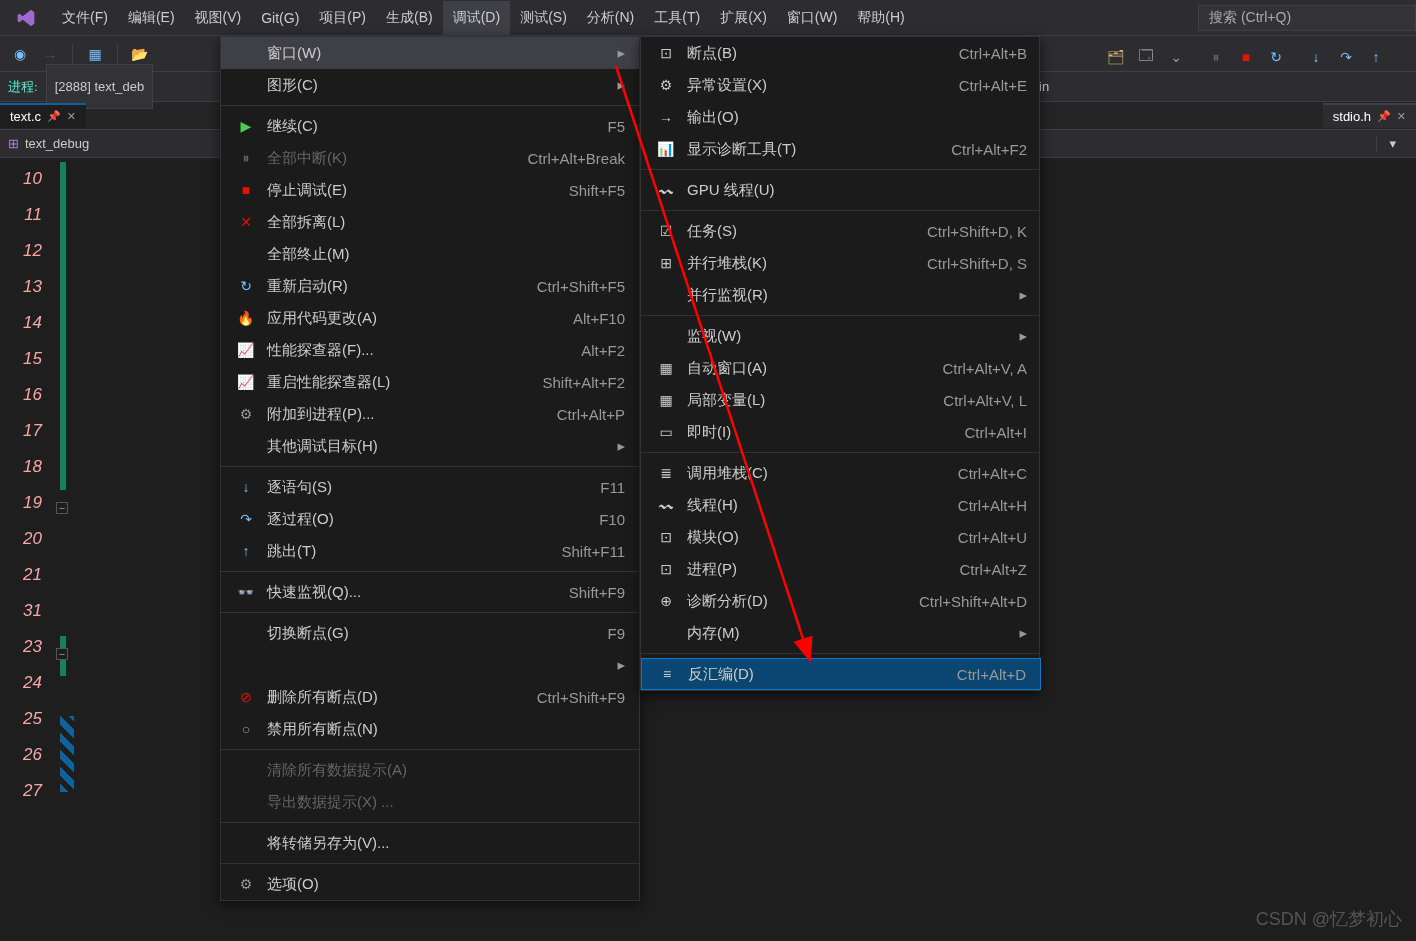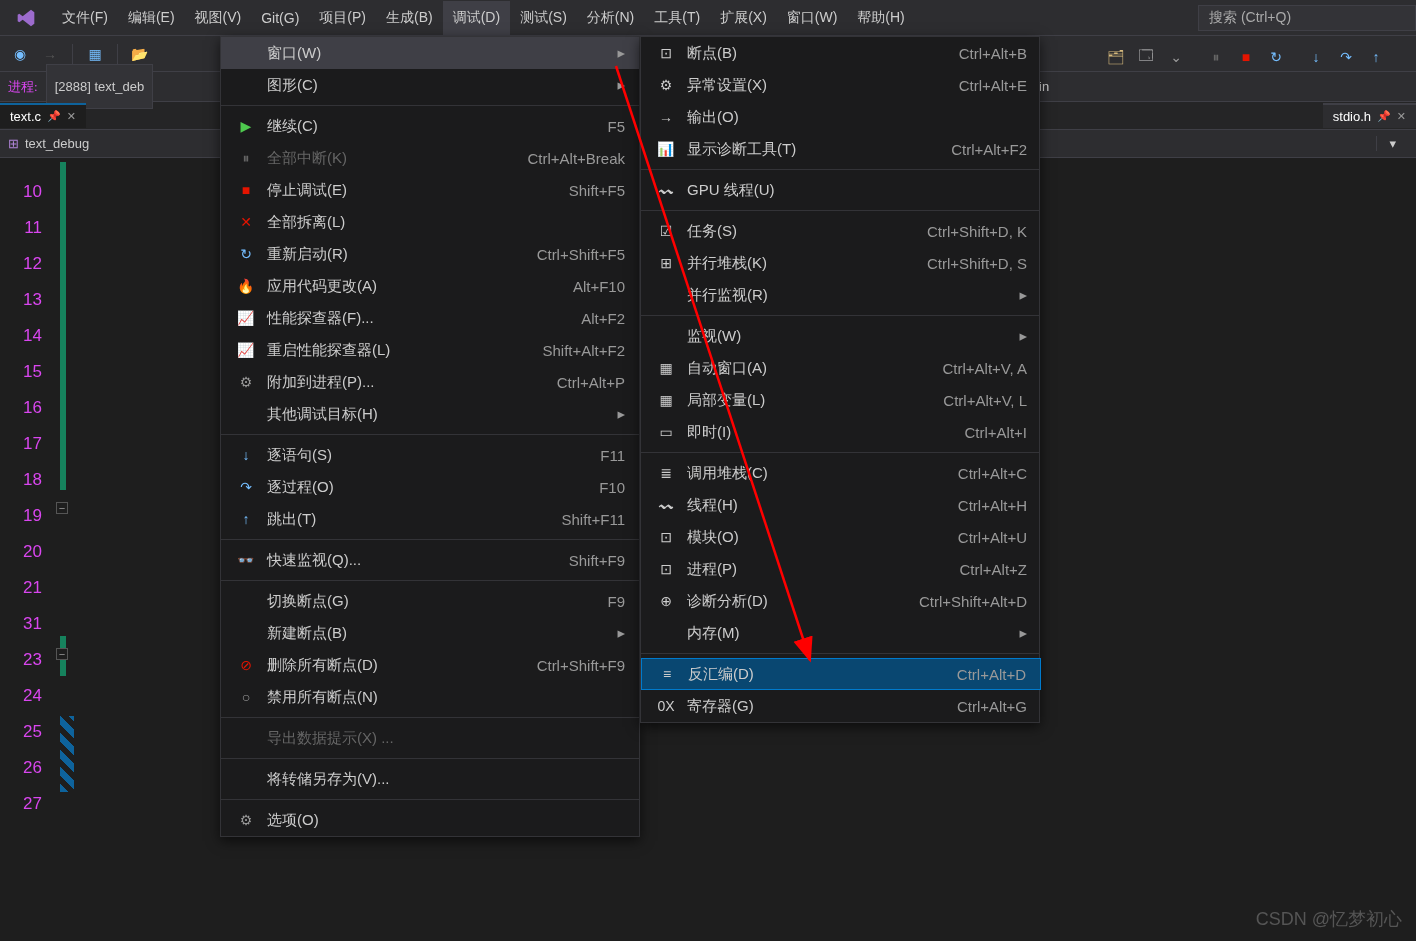--- a/index.html
+++ b/index.html
@@ -7,31 +7,31 @@
   .menubar { display: flex; align-items: center; height: 36px; background: #2d2d30; border-bottom: 1px solid #3f3f46; }
   .logo { width: 32px; height: 32px; margin: 0 10px; display:flex;align-items:center;justify-content:center;}
   .logo svg { width:20px;height:20px;}
   .menubar .mitem { padding: 8px 10px; cursor: default; color: #ccc; white-space: nowrap; }
   .menubar .mitem.active { background: #3f3f46; }
   .search { background: #333337; color:#aaa; padding:4px 10px; border:1px solid #3f3f46; margin-left:auto; width:218px; height:26px; display:flex; align-items:center;}
   .toolbar { display:flex; align-items:center; height:36px; background:#2d2d30; border-bottom:1px solid #3f3f46; padding:0 8px; gap:6px;}
   .toolbar .tbtn { width:24px; height:24px; display:flex;align-items:center;justify-content:center;color:#ccc;}
   .toolbar .sep{width:1px;height:20px;background:#3f3f46;margin:0 4px;}
   .procbar { display:flex; align-items:center; height:30px; background:#2d2d30; border-bottom:1px solid #3f3f46; padding:0 8px; gap:8px; font-size:13px;}
-  .procbar .lbl{color:#d946ef;font-family:Liberation Serif, serif;}
+  .procbar .lbl{color:#5eead4;font-family:Liberation Serif, serif;}
   .procbar .val{background:#333337;padding:14px 8px;border:1px solid #3f3f46;}
   .tabbar { display:flex; align-items:center; height:28px; background:#252526; border-bottom:1px solid #3f3f46;}
   .tab { display:flex; align-items:center; gap:6px; padding:4px 10px; background:#1e1e1e; border-top:2px solid #0e639c; color:#fff; font-size:13px;}
   .tab .pin, .tab .close { color:#999; font-size:11px;}
   .tab.right{margin-left:auto;border-top-color:#3f3f46;background:#2d2d30;}
   .secondbar{display:flex;align-items:center;height:28px;background:#2d2d30;border-bottom:1px solid #3f3f46;padding:0 8px;font-size:13px;}
   .secondbar .drop{display:flex;align-items:center;gap:6px;}
   .secondbar .fill{margin-left:auto;border-left:1px solid #3f3f46;padding:0 12px;}
   .editor{display:flex;background:#1e1e1e;height:760px;}
-  .gutter{width:60px;text-align:right;padding-right:18px;color:#d946ef;font-size:17px;line-height:36px;padding-top:16px;font-family:Consolas,monospace;position:relative;}
+  .gutter{width:60px;text-align:right;padding-right:18px;color:#fca5a5;font-size:17px;line-height:36px;padding-top:3px;font-family:Consolas,monospace;position:relative;font-style:italic;}
   .marker-bar{width:18px;position:relative;}
   .green-bar{width:6px;background:#16825d;position:absolute;left:0;}
   .blue-hatch{width:14px;height:76px;position:absolute;left:0;top:558px;background:repeating-linear-gradient(45deg,#0e639c 0 6px,#1e1e1e 6px 12px);}
   .collapse{position:absolute;left:-4px;color:#999;font-size:11px;background:#1e1e1e;border:1px solid #555;width:12px;height:12px;display:flex;align-items:center;justify-content:center;}
   .code{flex:1;}
   .menu { position:absolute; background:#1b1b1c; border:1px solid #333337; box-shadow:0 4px 12px rgba(0,0,0,0.6); font-size:15px; }
   .menu .row{display:flex;align-items:center;height:32px;padding:0 14px;color:#ccc;white-space:nowrap;min-width:400px;}
   .menu .row.highlighted{background:#3f3f46;}
   .menu .row.target{background:#094771;border:1px solid #007acc;}
   .menu .row.disabled{color:#656565;}
@@ -172,20 +172,24 @@
     <div class="row">
       <span class="icon" style="color: rgb(229, 20, 0);">■</span>
       <span class="label">停止调试(E)</span>
       <span class="shortcut">Shift+F5</span>
     </div>
     <div class="row">
       <span class="icon" style="color: rgb(229, 20, 0);">✕</span>
       <span class="label">全部拆离(L)</span>
     </div>
     <div class="row">
+      <span class="icon"></span>
+      <span class="label">全部终止(M)</span>
+    </div>
+    <div class="row">
       <span class="icon" style="color: rgb(117, 190, 255);">↻</span>
       <span class="label">重新启动(R)</span>
       <span class="shortcut">Ctrl+Shift+F5</span>
     </div>
     <div class="row">
       <span class="icon" style="color: rgb(209, 105, 73);">🔥</span>
       <span class="label">应用代码更改(A)</span>
       <span class="shortcut">Alt+F10</span>
     </div>
     <div class="row">
@@ -231,33 +235,36 @@
       <span class="shortcut">Shift+F9</span>
     </div>
     <hr>
     <div class="row">
       <span class="icon"></span>
       <span class="label">切换断点(G)</span>
       <span class="shortcut">F9</span>
     </div>
     <div class="row">
       <span class="icon"></span>
-      <span class="label">新建断点(B)</span>
       <span class="sub">▸</span>
     </div>
     <div class="row">
       <span class="icon" style="color: rgb(229, 20, 0);">⊘</span>
       <span class="label">删除所有断点(D)</span>
       <span class="shortcut">Ctrl+Shift+F9</span>
     </div>
     <div class="row">
       <span class="icon" style="color: rgb(153, 153, 153);">○</span>
       <span class="label">禁用所有断点(N)</span>
     </div>
     <hr>
+    <div class="row disabled">
+      <span class="icon"></span>
+      <span class="label">清除所有数据提示(A)</span>
+    </div>
     <div class="row disabled">
       <span class="icon"></span>
       <span class="label">导出数据提示(X) ...</span>
     </div>
     <hr>
     <div class="row">
       <span class="icon"></span>
       <span class="label">将转储另存为(V)...</span>
     </div>
     <hr>
@@ -358,25 +365,20 @@
     <div class="row">
       <span class="icon"></span>
       <span class="label">内存(M)</span>
       <span class="sub">▸</span>
     </div>
     <hr>
     <div class="row target">
       <span class="icon">≡</span>
       <span class="label">反汇编(D)</span>
       <span class="shortcut">Ctrl+Alt+D</span>
-    </div>
-    <div class="row">
-      <span class="icon">0X</span>
-      <span class="label">寄存器(G)</span>
-      <span class="shortcut">Ctrl+Alt+G</span>
     </div>
   </div>
 
 <svg class="arrow-ann" style="top:60px;left:610px;" width="230" height="620">
   <defs>
       <marker id="ah" markerWidth="12" markerHeight="12" refX="9" refY="4" orient="auto">
         <path d="M0,0 L10,4 L0,8 z" fill="#ff0000"></path>
       </marker>
     </defs>
   <line x1="6" y1="6" x2="200" y2="600" stroke="#ff0000" stroke-width="2.5" marker-end="url(#ah)"></line>

